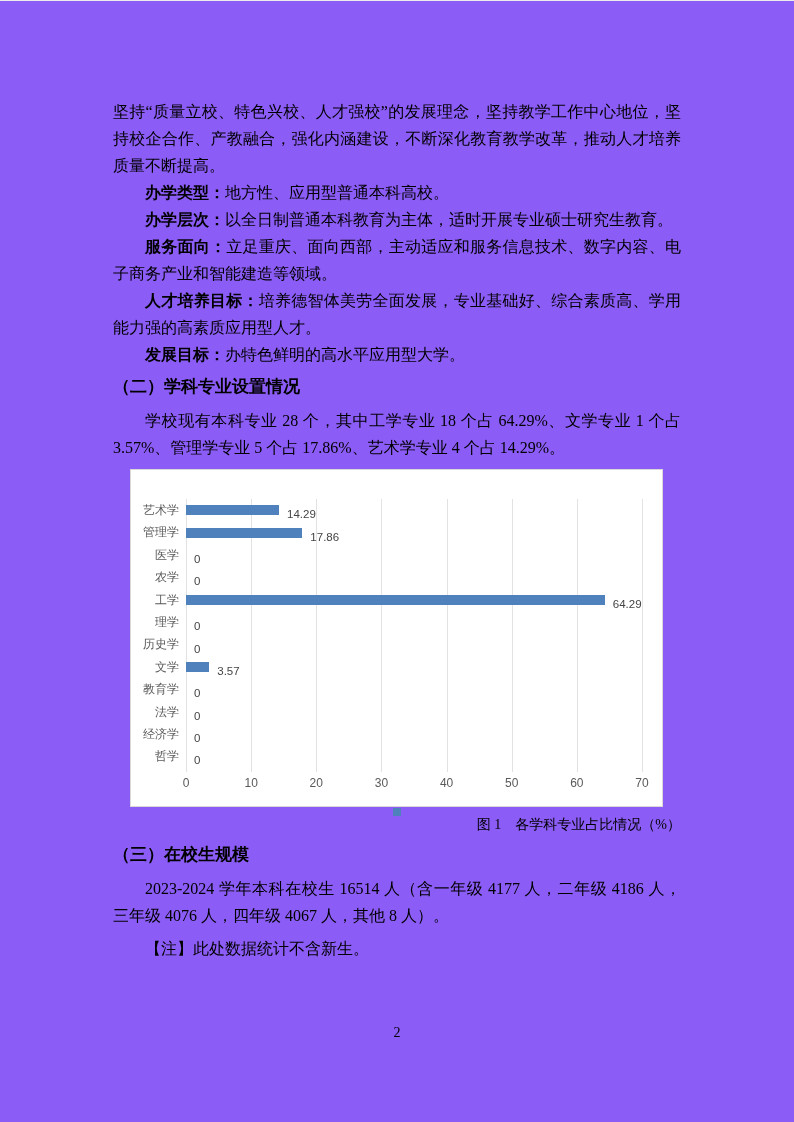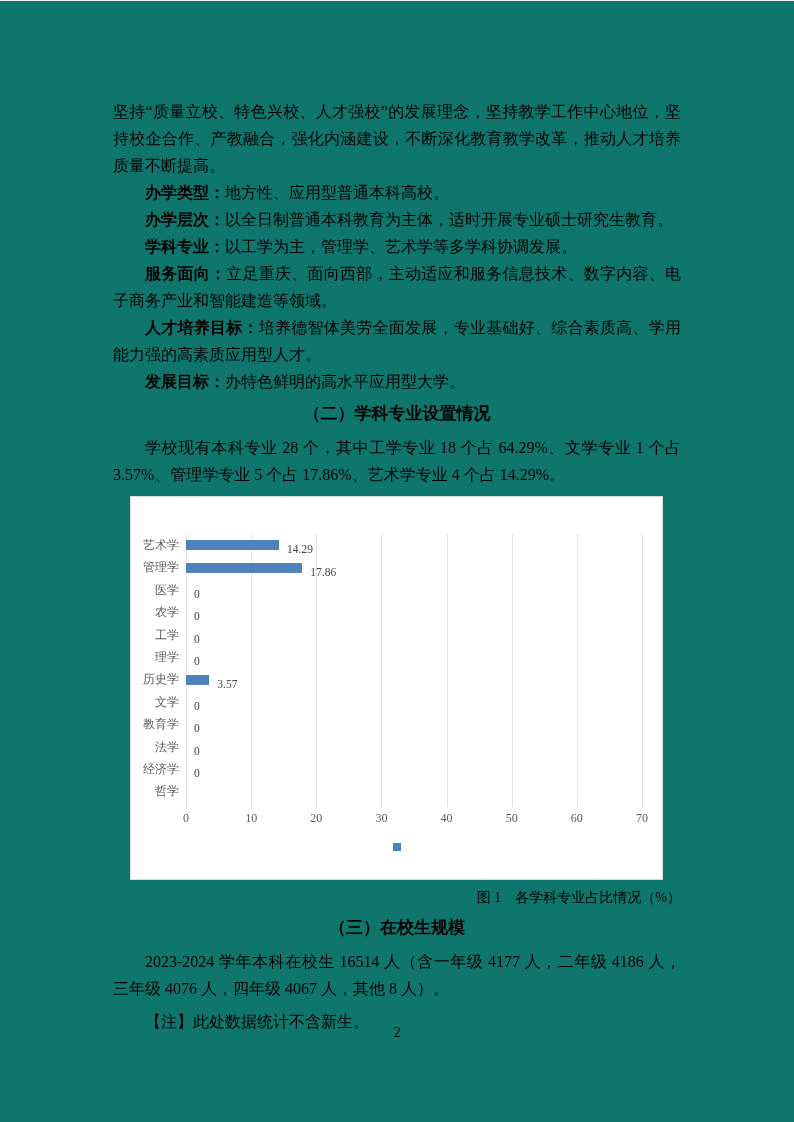--- a/index.html
+++ b/index.html
@@ -1,20 +1,20 @@
 <!DOCTYPE html>
 <html><head>
 <meta charset="utf-8">
 <style>
   * { box-sizing: border-box; }
   html,body { margin:0; padding:0; background:#fff; }
   .page {
     position: relative;
     width: 794px; height: 1122px;
-    background: #0f766e;
+    background: #8b5cf6;
     border-top: 1px solid #ececec;
     font-family: "Liberation Serif", "DejaVu Serif", serif;
     color: #000;
     overflow: hidden;
   }
   .content {
     position: absolute;
     left: 113px; top: 97px;
     width: 568px;
   }
@@ -29,30 +29,29 @@
     font-weight: bold;
     font-family: Liberation Serif, serif;
   }
   .sec-heading {
     margin: 5px 0 7px 0;
     font-family: "Liberation Sans", "DejaVu Sans", sans-serif;
     font-size: 17px;
     font-weight: bold;
     line-height: 27px;
     color: #000;
-    text-align: center;
   }
   
   .chart-frame {
-    width: 533px; height: 384px;
+    width: 533px; height: 338px;
     margin: 8px 0 0 17px;
     border: 1px solid #d9d9d9;
     background: #fff;
-    font-family: Liberation Serif, serif;
-    padding-top: 37px;
+    font-family: Liberation Sans, sans-serif;
+    padding-top: 29px;
   }
   .chart-body { display: flex; }
   .cat-col { width: 55px; flex: none; }
   .cat-label {
     height: 22.4px; line-height: 22.4px;
     text-align: right; padding-right: 7px;
     font-size: 12px; color: #595959;
     white-space: nowrap;
   }
   .plot {
@@ -112,21 +111,20 @@
 
 <div class="page">
   <div class="content">
 
     <p class="para">坚持“质量立校、特色兴校、人才强校”的发展理念，坚持教学工作中心地位，坚持校企合作、产教融合，强化内涵建设，不断深化教育教学改革，推动人才培养质量不断提高。</p>
 
     <p class="para indent"><span class="term">办学类型：</span><span>地方性、应用型普通本科高校。</span></p>
 
     <p class="para indent"><span class="term">办学层次：</span><span>以全日制普通本科教育为主体，适时开展专业硕士研究生教育。</span></p>
 
-    <p class="para indent"><span class="term">学科专业：</span><span>以工学为主，管理学、艺术学等多学科协调发展。</span></p>
 
     <p class="para indent"><span class="term">服务面向：</span><span>立足重庆、面向西部，主动适应和服务信息技术、数字内容、电子商务产业和智能建造等领域。</span></p>
 
     <p class="para indent"><span class="term">人才培养目标：</span><span>培养德智体美劳全面发展，专业基础好、综合素质高、学用能力强的高素质应用型人才。</span></p>
 
     <p class="para indent"><span class="term">发展目标：</span><span>办特色鲜明的高水平应用型大学。</span></p>
 
     <h2 class="sec-heading">（二）学科专业设置情况</h2>
 
     <p class="para indent">学校现有本科专业 28 个，其中工学专业 18 个占 64.29%、文学专业 1 个占 3.57%、管理学专业 5 个占 17.86%、艺术学专业 4 个占 14.29%。</p>
@@ -166,20 +164,24 @@
             </div>
             <div class="bar-row">
               <div class="bar" style="width: 0%; background: rgb(79, 129, 189);"></div>
               <span class="val-label">0</span>
             </div>
             <div class="bar-row">
               <div class="bar" style="width: 0%; background: rgb(79, 129, 189);"></div>
               <span class="val-label">0</span>
             </div>
             <div class="bar-row">
+              <div class="bar" style="width: 91.8429%; background: rgb(79, 129, 189);"></div>
+              <span class="val-label">64.29</span>
+            </div>
+            <div class="bar-row">
               <div class="bar" style="width: 0%; background: rgb(79, 129, 189);"></div>
               <span class="val-label">0</span>
             </div>
             <div class="bar-row">
               <div class="bar" style="width: 0%; background: rgb(79, 129, 189);"></div>
               <span class="val-label">0</span>
             </div>
             <div class="bar-row">
               <div class="bar" style="width: 5.1%; background: rgb(79, 129, 189);"></div>
               <span class="val-label">3.57</span>

